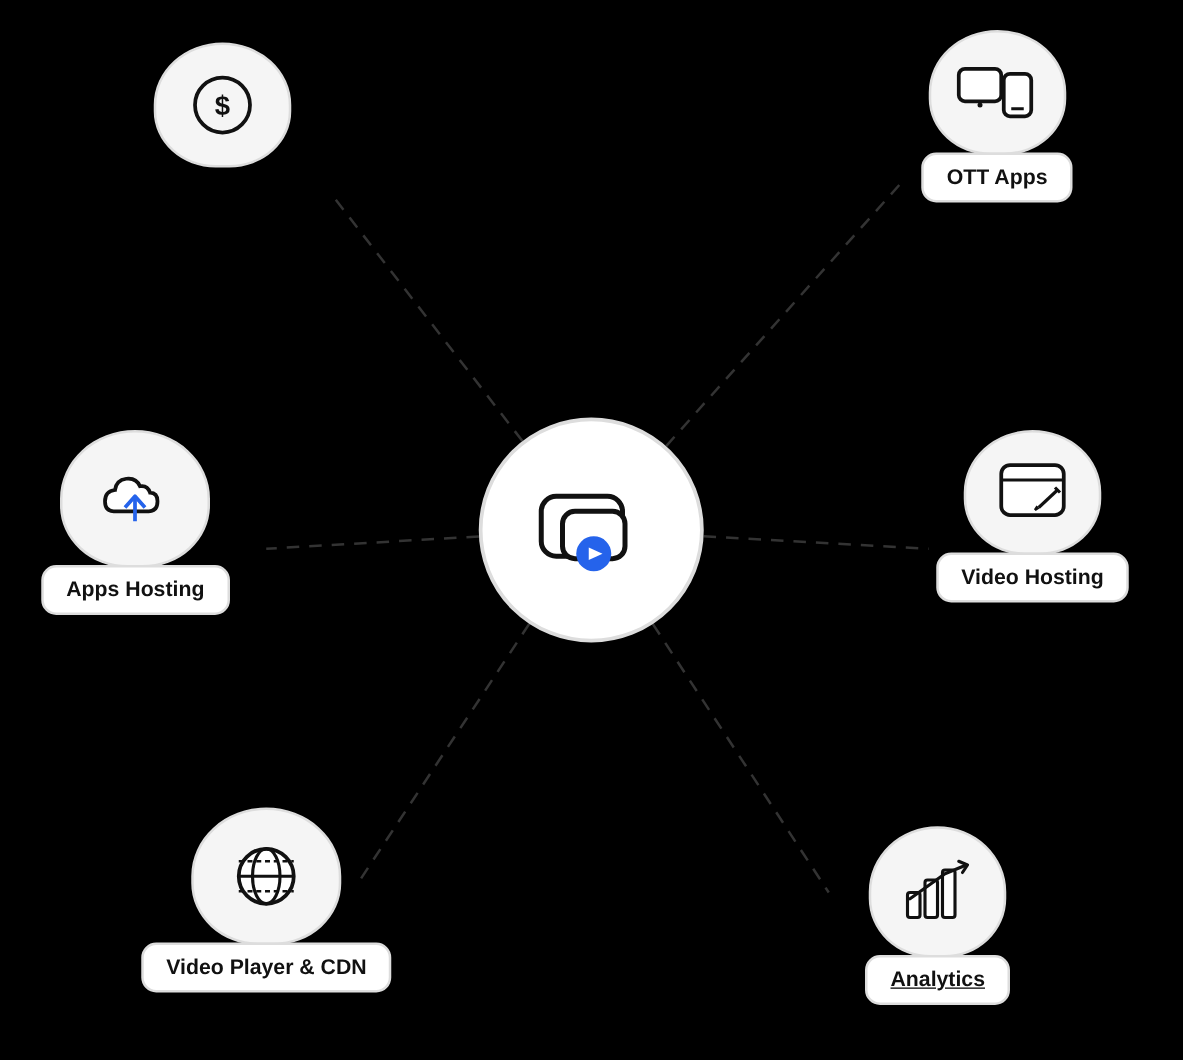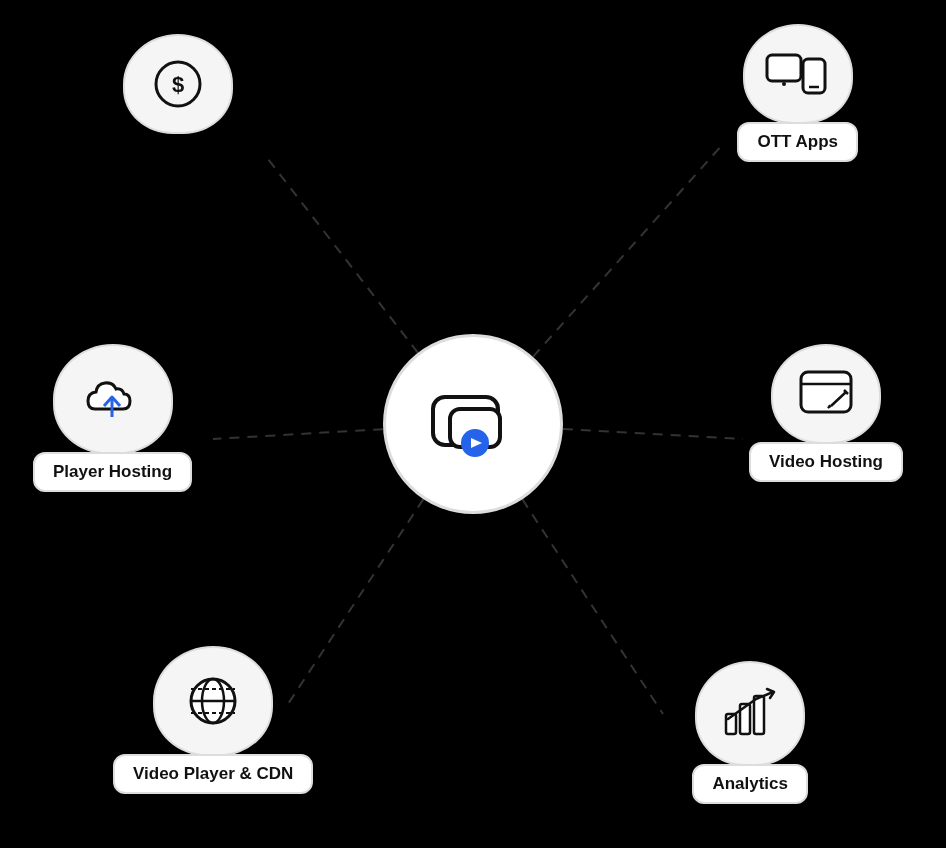--- a/index.html
+++ b/index.html
@@ -107,20 +107,21 @@
     }
     
     .node-player {
       left: 90px;
       bottom: 40px;
     }
     
     .node-analytics {
       right: 115px;
       bottom: 30px;
+      text-decoration: underline;
     }
   </style>
 </head>
 <body>
 
 <div class="diagram">
 
   <svg class="lines-svg" viewBox="0 0 900 820">
 
     <line x1="450" y1="410" x2="245" y2="145" stroke="#333" stroke-width="2" stroke-dasharray="10,8" fill="none"></line>
@@ -178,21 +179,21 @@
   <div class="node node-hosting">
     <div class="node-bubble" style="width:120px;height:110px;">
       <svg width="65" height="65" viewBox="0 0 65 65" fill="none">
 
         <path d="M15 42 Q8 42 8 34 Q8 26 16 25 Q17 17 25 16 Q33 15 36 22 Q42 21 44 27 Q50 27 50 34 Q50 42 43 42 Z" stroke="#111" stroke-width="3" fill="white"></path>
 
         <line x1="32" y1="50" x2="32" y2="32" stroke="#2563eb" stroke-width="3"></line>
         <polyline points="24,39 32,30 40,39" stroke="#2563eb" stroke-width="3" fill="none" stroke-linejoin="round"></polyline>
       </svg>
     </div>
-    <div class="node-label-box">Player Hosting</div>
+    <div class="node-label-box">Apps Hosting</div>
   </div>
 
   <div class="node node-website">
     <div class="node-bubble" style="width:110px;height:100px;">
       <svg width="60" height="60" viewBox="0 0 60 60" fill="none">
 
         <rect x="5" y="8" width="50" height="40" rx="7" stroke="#111" stroke-width="3" fill="white"></rect>
         <line x1="5" y1="20" x2="55" y2="20" stroke="#111" stroke-width="2.5"></line>
 
         <line x1="35" y1="42" x2="50" y2="28" stroke="#111" stroke-width="2.5"></line>

